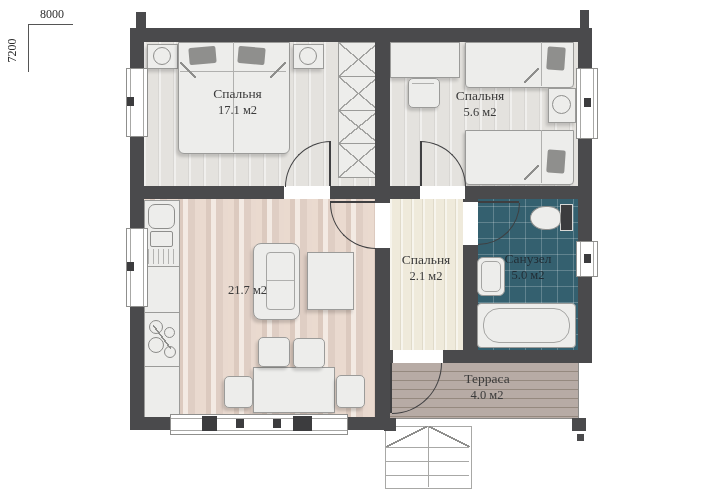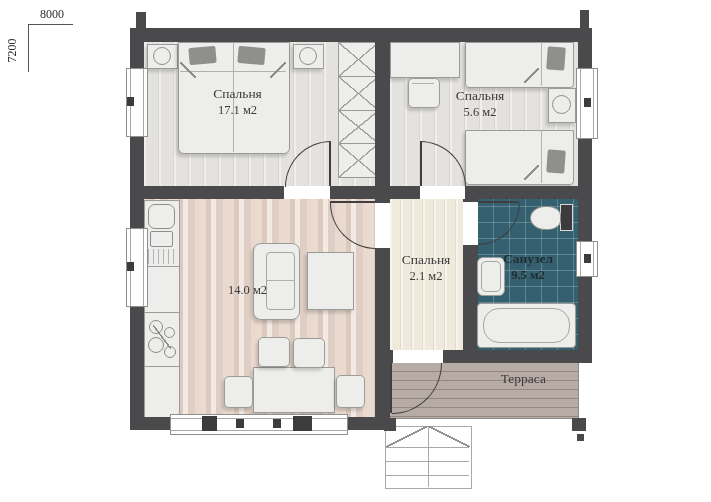--- a/index.html
+++ b/index.html
@@ -208,27 +208,28 @@
 
   <div class="room-label" style="left:165px;top:86px;width:145px;">
     <div class="rn">Спальня</div>
     <div class="ra">17.1 м2</div>
   </div>
   <div class="room-label" style="left:410px;top:88px;width:140px;">
     <div class="rn">Спальня</div>
     <div class="ra">5.6 м2</div>
   </div>
   <div class="room-label" style="left:175px;top:283px;width:145px;">
-    <div class="ra">14.0 м2</div>
+    <div class="ra">21.7 м2</div>
   </div>
   <div class="room-label" style="left:386px;top:252px;width:80px;">
     <div class="rn">Спальня</div>
     <div class="ra">2.1 м2</div>
   </div>
-  <div class="room-label" style="left:478px;top:251px;width:100px;color:#222e36;font-weight:bold;">
+  <div class="room-label" style="left:478px;top:251px;width:100px;color:#222e36;">
     <div class="rn">Санузел</div>
-    <div class="ra">9.5 м2</div>
-  </div>
-  <div class="room-label" style="left:428px;top:371px;width:118px;text-align:right;">
+    <div class="ra">5.0 м2</div>
+  </div>
+  <div class="room-label" style="left:428px;top:371px;width:118px;">
     <div class="rn">Терраса</div>
+    <div class="ra">4.0 м2</div>
   </div>
 
 </div>
 
 </body></html>

